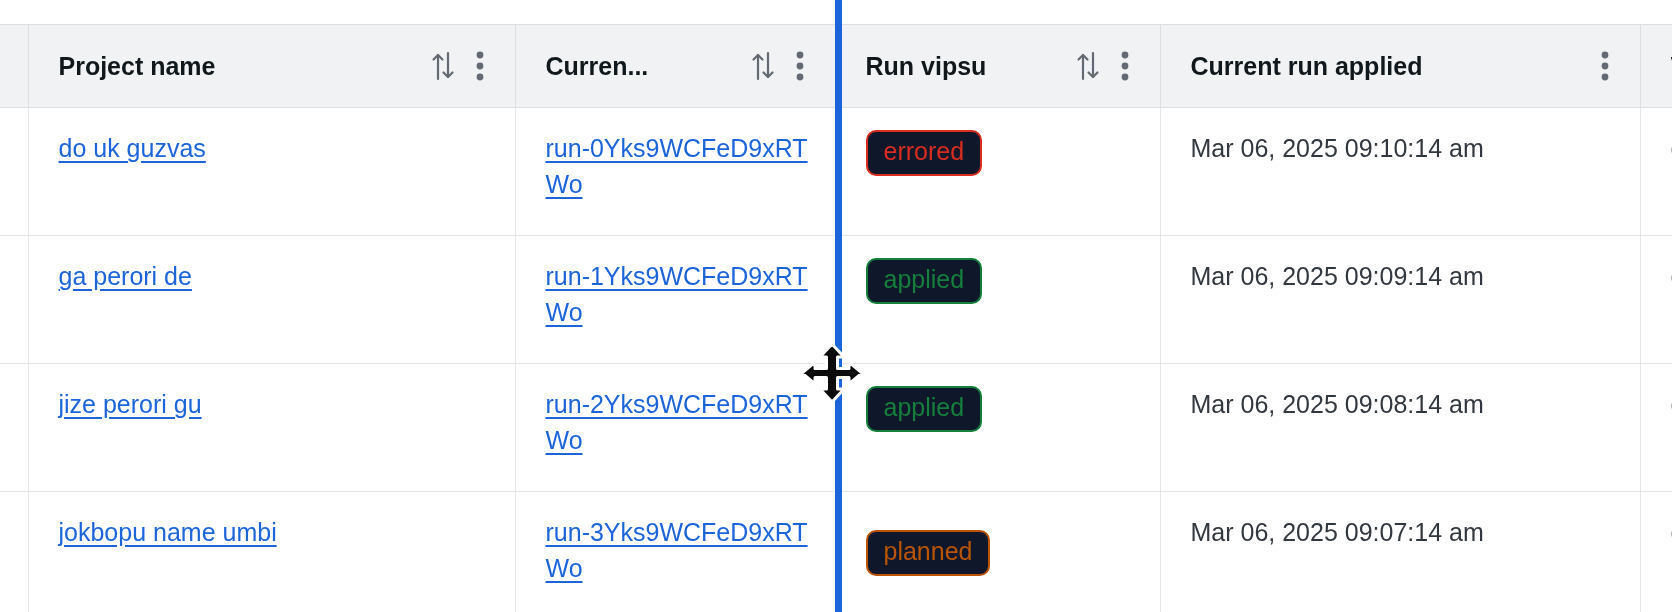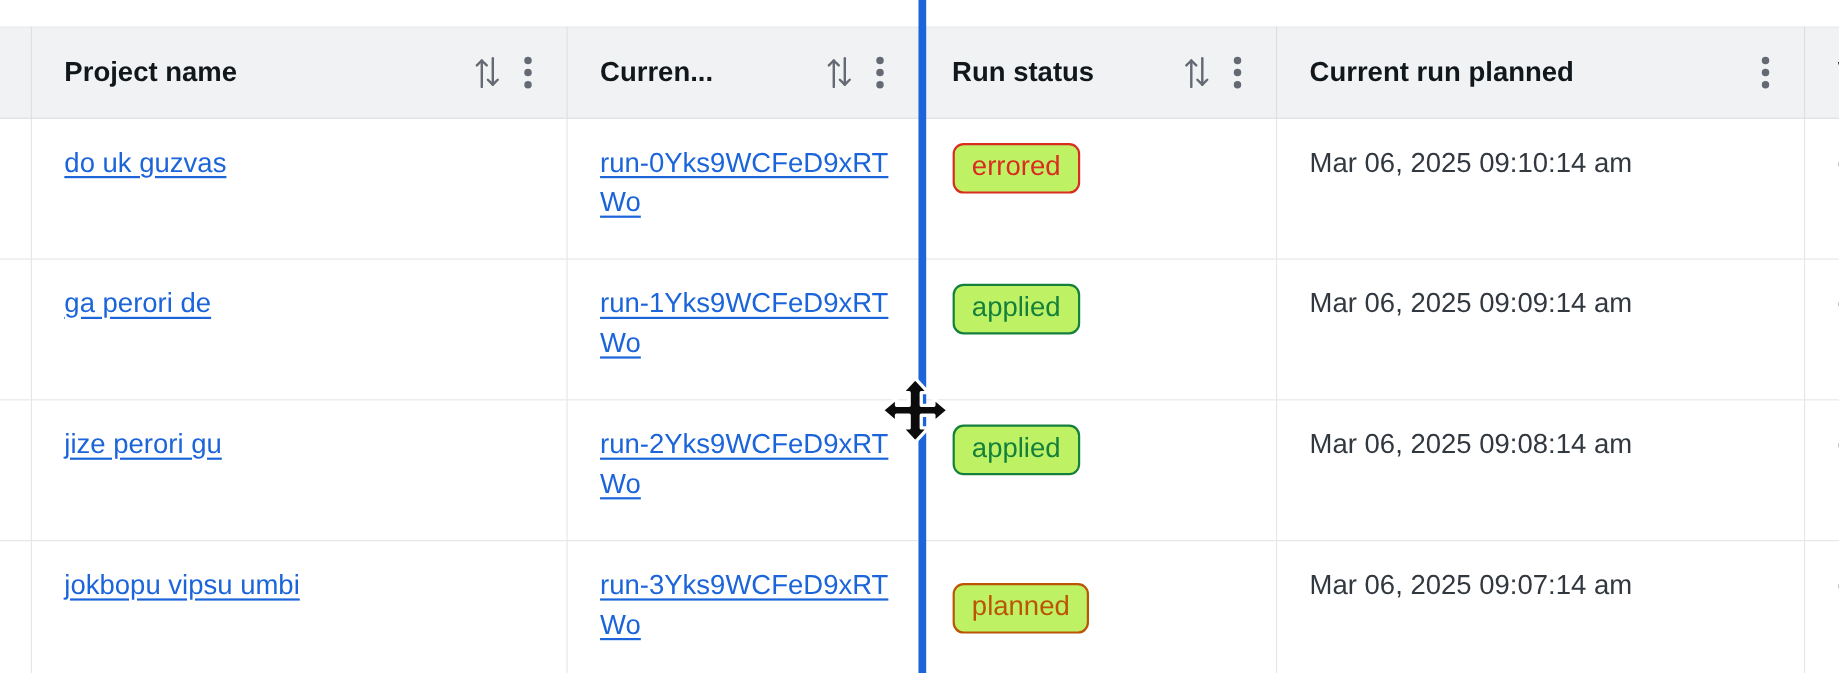--- a/index.html
+++ b/index.html
@@ -126,21 +126,21 @@
   .run-link { display: inline; }
 
   
   .badge {
     display: inline-block;
     border: 2px solid currentColor;
     border-radius: 10px;
     padding: 3px 16px 6px;
     font-size: 25px;
     line-height: 1.3;
-    background: #bef264;
+    background: #0f172a;
     white-space: nowrap;
   }
   .badge.errored { color: #d92d20; }
   .badge.applied { color: #14803c; }
   .badge.planned { color: #bb5504; margin-top: 16px; }
 
   
   .resize-line {
     position: absolute;
     top: 0;
@@ -230,21 +230,21 @@
                   <circle cx="4" cy="4" r="3.4" fill="#646a73"></circle>
                   <circle cx="4" cy="15" r="3.4" fill="#646a73"></circle>
                   <circle cx="4" cy="26" r="3.4" fill="#646a73"></circle>
                 </svg>
               </span>
             </div>
           </th>
 
           <th class="no-left-pad">
             <div class="th-inner">
-              <span class="th-label">Run status</span>
+              <span class="th-label">Run vipsu</span>
               <span class="th-spacer"></span>
               <span class="icon-btn">
                 <svg class="sort-ico" width="28" height="34" viewBox="0 0 28 34" aria-hidden="true">
                   <g stroke="#646a73" stroke-width="2.2" fill="none" stroke-linecap="round" stroke-linejoin="round">
                     <path d="M9 30 V6"></path>
                       <path d="M4.5 10.5 L9 6 L13.5 10.5"></path>
                     <path d="M19 4 V28"></path>
                       <path d="M14.5 23.5 L19 28 L23.5 23.5"></path>
                   </g>
                 </svg>
@@ -254,21 +254,21 @@
                   <circle cx="4" cy="4" r="3.4" fill="#646a73"></circle>
                   <circle cx="4" cy="15" r="3.4" fill="#646a73"></circle>
                   <circle cx="4" cy="26" r="3.4" fill="#646a73"></circle>
                 </svg>
               </span>
             </div>
           </th>
 
           <th class="no-left-pad">
             <div class="th-inner">
-              <span class="th-label">Current run planned</span>
+              <span class="th-label">Current run applied</span>
               <span class="th-spacer"></span>
               <span class="icon-btn kebab">
                 <svg class="kebab-ico" width="8" height="30" viewBox="0 0 8 30" aria-hidden="true">
                   <circle cx="4" cy="4" r="3.4" fill="#646a73"></circle>
                   <circle cx="4" cy="15" r="3.4" fill="#646a73"></circle>
                   <circle cx="4" cy="26" r="3.4" fill="#646a73"></circle>
                 </svg>
               </span>
             </div>
           </th>
@@ -325,21 +325,21 @@
           <td class="pad-lg">
             <span class="badge applied">applied</span>
           </td>
           <td class="pad-lg">Mar 06, 2025 09:08:14 am</td>
           <td class="pad-lg">e</td>
         </tr>
 
         <tr>
           <td class="gutter"></td>
           <td class="pad-lg">
-            <a class="cell-link nowrap-name">jokbopu vipsu umbi</a>
+            <a class="cell-link nowrap-name">jokbopu name umbi</a>
           </td>
           <td class="pad-lg">
             <a class="cell-link run-link">run-3Yks9WCFeD9xRTWo</a>
           </td>
           <td class="pad-lg">
             <span class="badge planned">planned</span>
           </td>
           <td class="pad-lg">Mar 06, 2025 09:07:14 am</td>
           <td class="pad-lg">e</td>
         </tr>

